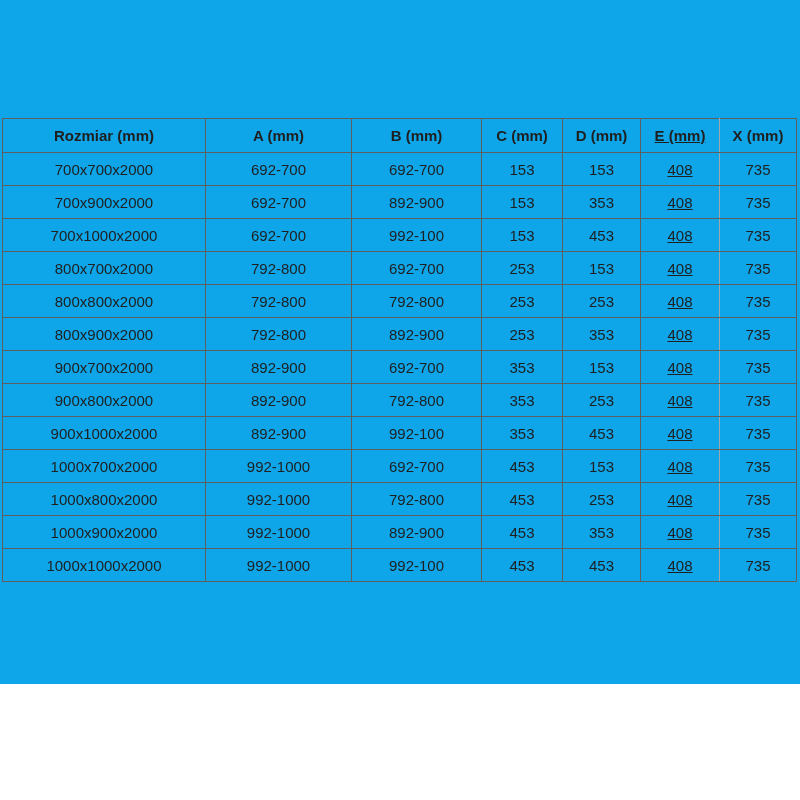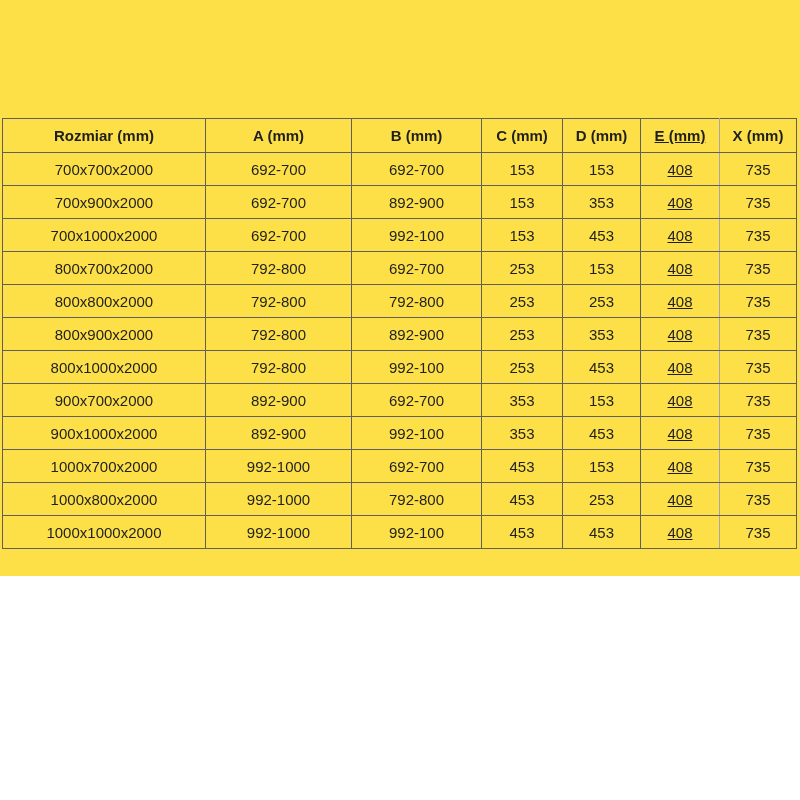--- a/index.html
+++ b/index.html
@@ -3,22 +3,22 @@
 <meta charset="utf-8">
 <style>
   html, body {
     margin: 0;
     padding: 0;
     background: #ffffff;
   }
   .page {
     position: relative;
     width: 800px;
-    height: 576px;
-    background: #fde047;
+    height: 684px;
+    background: #0ea5e9;
     font-family: "Liberation Sans", sans-serif;
     overflow: hidden;
   }
   table.spec-table {
     position: absolute;
     left: 2px;
     top: 118px;
     width: 794px;
     border-collapse: collapse;
     table-layout: fixed;
@@ -120,34 +120,34 @@
         <tr>
           <td class="col-0">800x900x2000</td>
           <td class="col-1">792-800</td>
           <td class="col-2">892-900</td>
           <td class="col-3">253</td>
           <td class="col-4">353</td>
           <td class="col-5">408</td>
           <td class="col-6">735</td>
         </tr>
         <tr>
-          <td class="col-0">800x1000x2000</td>
-          <td class="col-1">792-800</td>
-          <td class="col-2">992-100</td>
-          <td class="col-3">253</td>
-          <td class="col-4">453</td>
-          <td class="col-5">408</td>
-          <td class="col-6">735</td>
-        </tr>
-        <tr>
           <td class="col-0">900x700x2000</td>
           <td class="col-1">892-900</td>
           <td class="col-2">692-700</td>
           <td class="col-3">353</td>
           <td class="col-4">153</td>
+          <td class="col-5">408</td>
+          <td class="col-6">735</td>
+        </tr>
+        <tr>
+          <td class="col-0">900x800x2000</td>
+          <td class="col-1">892-900</td>
+          <td class="col-2">792-800</td>
+          <td class="col-3">353</td>
+          <td class="col-4">253</td>
           <td class="col-5">408</td>
           <td class="col-6">735</td>
         </tr>
         <tr>
           <td class="col-0">900x1000x2000</td>
           <td class="col-1">892-900</td>
           <td class="col-2">992-100</td>
           <td class="col-3">353</td>
           <td class="col-4">453</td>
           <td class="col-5">408</td>
@@ -165,20 +165,29 @@
         <tr>
           <td class="col-0">1000x800x2000</td>
           <td class="col-1">992-1000</td>
           <td class="col-2">792-800</td>
           <td class="col-3">453</td>
           <td class="col-4">253</td>
           <td class="col-5">408</td>
           <td class="col-6">735</td>
         </tr>
         <tr>
+          <td class="col-0">1000x900x2000</td>
+          <td class="col-1">992-1000</td>
+          <td class="col-2">892-900</td>
+          <td class="col-3">453</td>
+          <td class="col-4">353</td>
+          <td class="col-5">408</td>
+          <td class="col-6">735</td>
+        </tr>
+        <tr>
           <td class="col-0">1000x1000x2000</td>
           <td class="col-1">992-1000</td>
           <td class="col-2">992-100</td>
           <td class="col-3">453</td>
           <td class="col-4">453</td>
           <td class="col-5">408</td>
           <td class="col-6">735</td>
         </tr>
       </tbody>
   </table>

